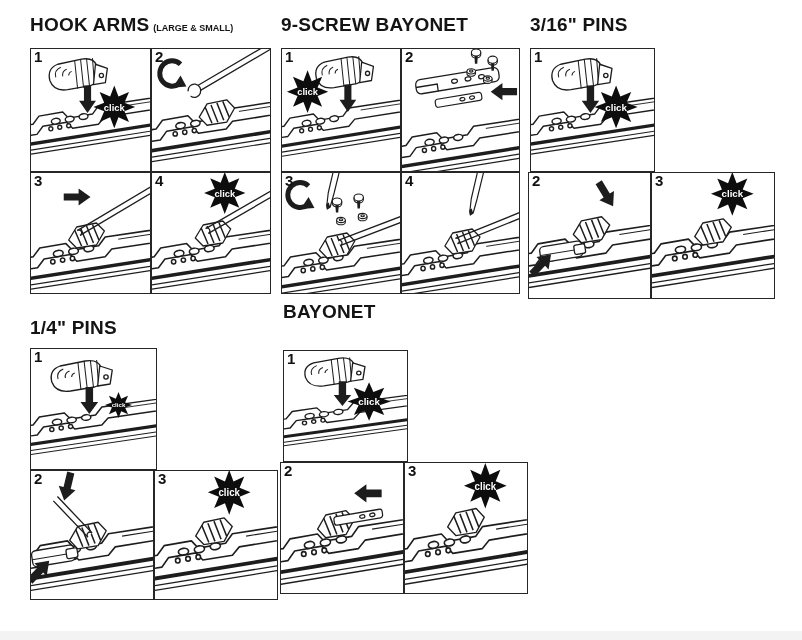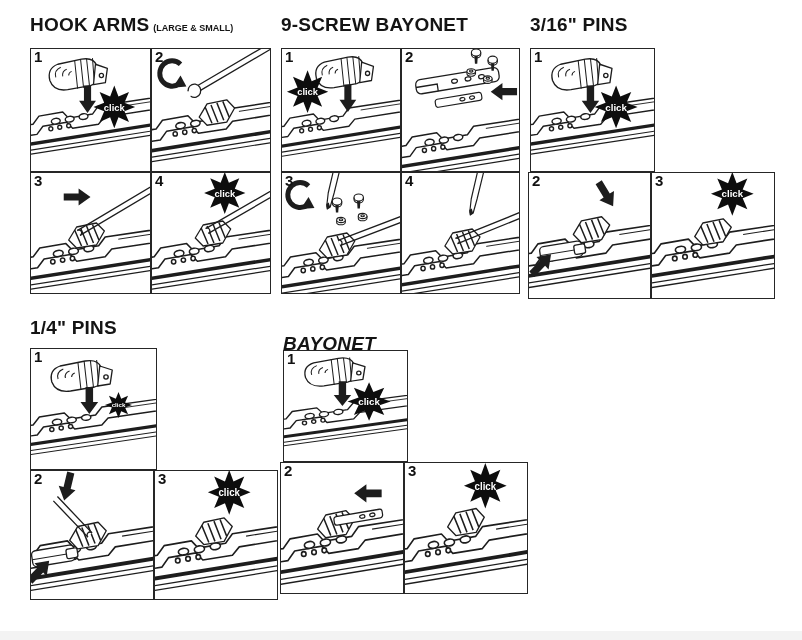--- a/index.html
+++ b/index.html
@@ -626,21 +626,21 @@
             <path d="M -10 -5 L -3 11 M -4 -7 L 3 10 M 2 -9 L 9 8 M 8 -10.5 L 14.5 5" stroke-width="1.5" fill="none"></path>
           </g>
         </g>
         <g transform="translate(73,20)">
           <polygon points="0.0,-21.0 4.2,-10.2 14.8,-14.8 10.2,-4.2 21.0,0.0 10.2,4.2 14.8,14.8 4.2,10.2 0.0,21.0 -4.2,10.2 -14.8,14.8 -10.2,4.2 -21.0,0.0 -10.2,-4.2 -14.8,-14.8 -4.2,-10.2" fill="#0d0d0d"></polygon>
           <text y="3.5" text-anchor="middle" font-family="Liberation Sans, sans-serif" font-size="9.5" font-weight="bold" fill="#ffffff">click</text>
         </g>
       </svg>
       <div class="pnum">3</div>
     </div>
-    <div class="sec-title" style="left: 283px; top: 334px; font-style: italic;">BAYONET</div>
+    <div class="sec-title" style="left: 283px; top: 302px;">BAYONET</div>
     <div class="panel" style="left: 283px; top: 350px; width: 125px; height: 112px;">
       <svg viewBox="0 0 120 120" preserveAspectRatio="none">
         <g transform="translate(0,16)">
           <g fill="#fff" stroke="#1d1d1d" stroke-width="1.4" stroke-linejoin="round">
             <path d="M -36 64 L 2 58 L 8 50 L 32 46 L 38 52 L 62 48 L 68 40 L 150 28 L 152 39 L 74 51 L 68 58 L 42 62 L 36 56 L 12 60 L 6 68 L -34 74 Z"></path>
             <path d="M 80 42 L 140 33" fill="none" stroke-width="0.9"></path>
             <ellipse transform="rotate(-9 25 55)" cx="25" cy="55" rx="4.5" ry="2.8"></ellipse>
             <ellipse transform="rotate(-9 39 53)" cx="39" cy="53" rx="4.5" ry="2.8"></ellipse>
             <ellipse transform="rotate(-9 53 50.5)" cx="53" cy="50.5" rx="4.5" ry="2.8"></ellipse>
             <circle cx="20" cy="62.5" r="2"></circle>

